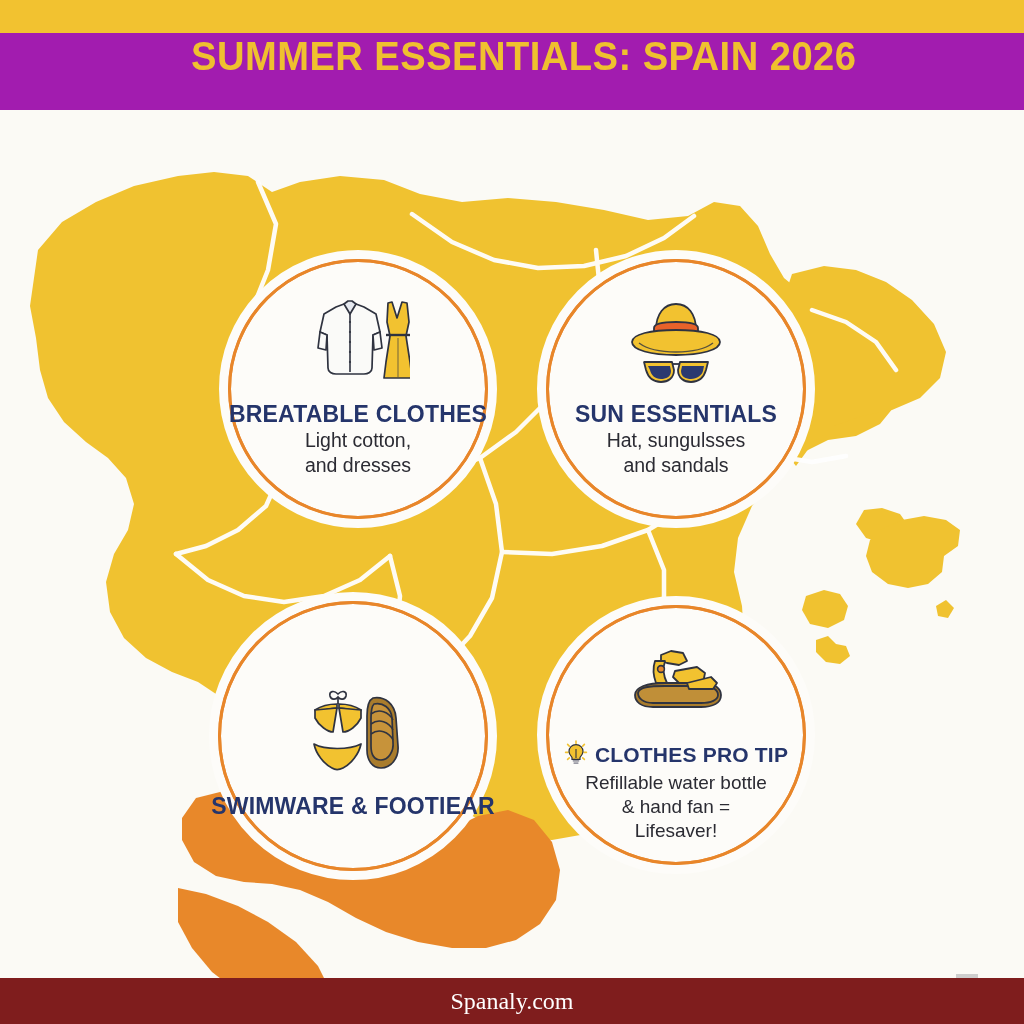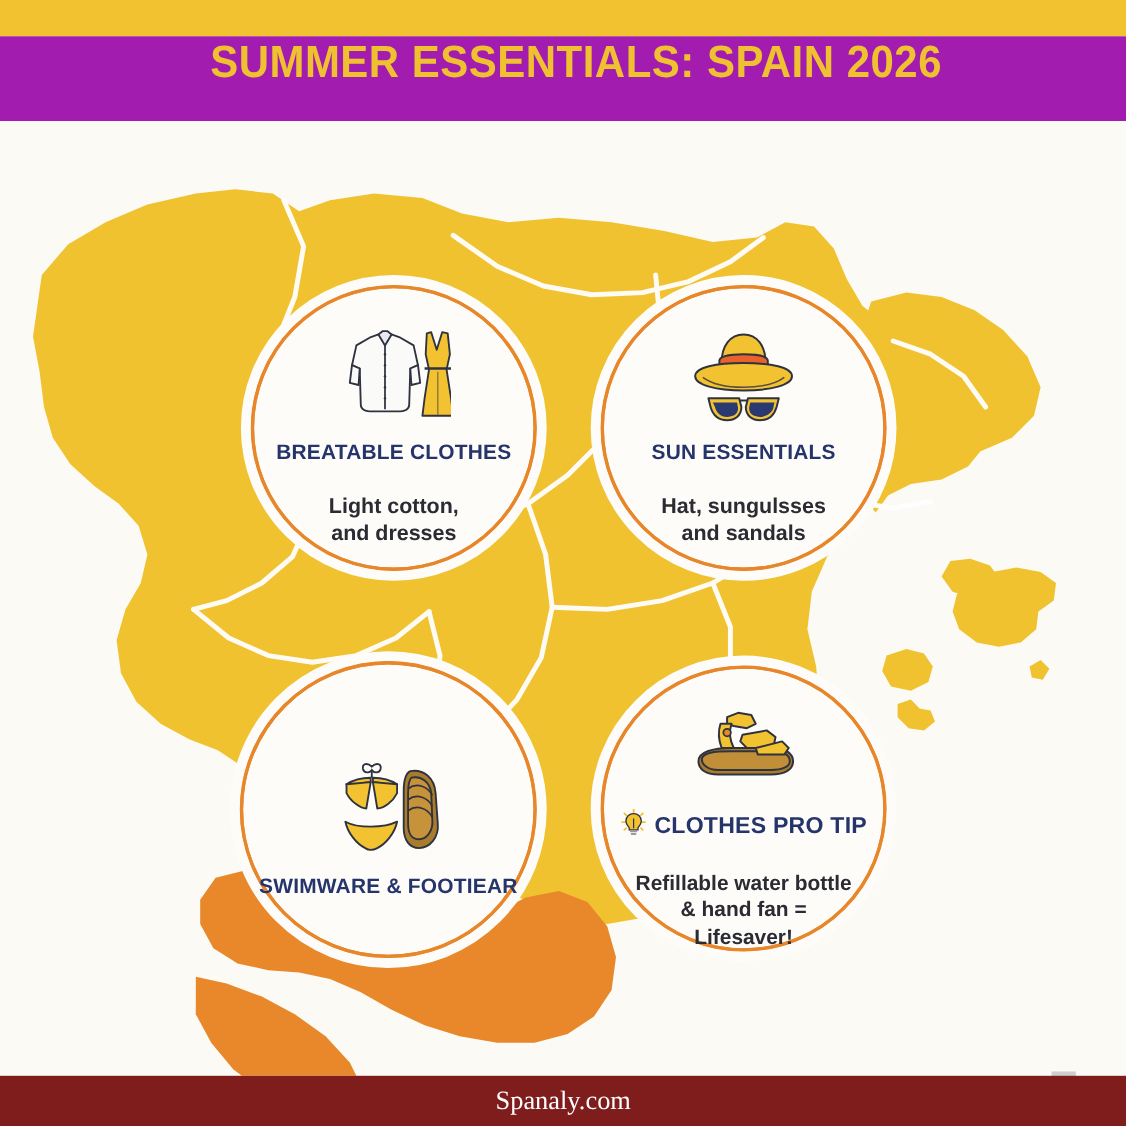--- a/index.html
+++ b/index.html
@@ -40,28 +40,27 @@
     border:3px solid #E8862A;
     pointer-events:none;
   }
   .bubble-content{
     position:relative;z-index:2;display:flex;flex-direction:column;
     align-items:center;justify-content:flex-start;width:100%;height:100%;
     padding-top:14%;box-sizing:border-box;
   }
   .bubble-icon{height:92px;display:flex;align-items:center;justify-content:center;}
   .bubble-title{
-    color:#25356B;font-weight:bold;font-size:19px;letter-spacing:.2px;
+    color:#25356B;font-weight:bold;font-size:23px;letter-spacing:.2px;
     margin-top:14px;text-align:center;white-space:nowrap;
     display:flex;align-items:center;gap:7px;
   }
   .bubble-desc{
-    color:#2B2B33;font-size:19.5px;line-height:1.28;text-align:center;margin-top:25px;
+    color:#2B2B33;font-size:19.5px;line-height:1.28;text-align:center;margin-top:0;
     white-space:pre-line;
-    font-weight:bold;
   }
 
   #bubble-1{left:219px;top:250px;width:278px;height:278px;}
   #bubble-2{left:537px;top:250px;width:278px;height:278px;}
   #bubble-3{left:209px;top:592px;width:288px;height:288px;}
   #bubble-4{left:537px;top:596px;width:278px;height:278px;}
 
   #bubble-3 .bubble-content{padding-top:13%;justify-content:center;}
   #bubble-4 .bubble-content{padding-top:11%;}
   #bubble-4 .bubble-title{font-size:21px;}

